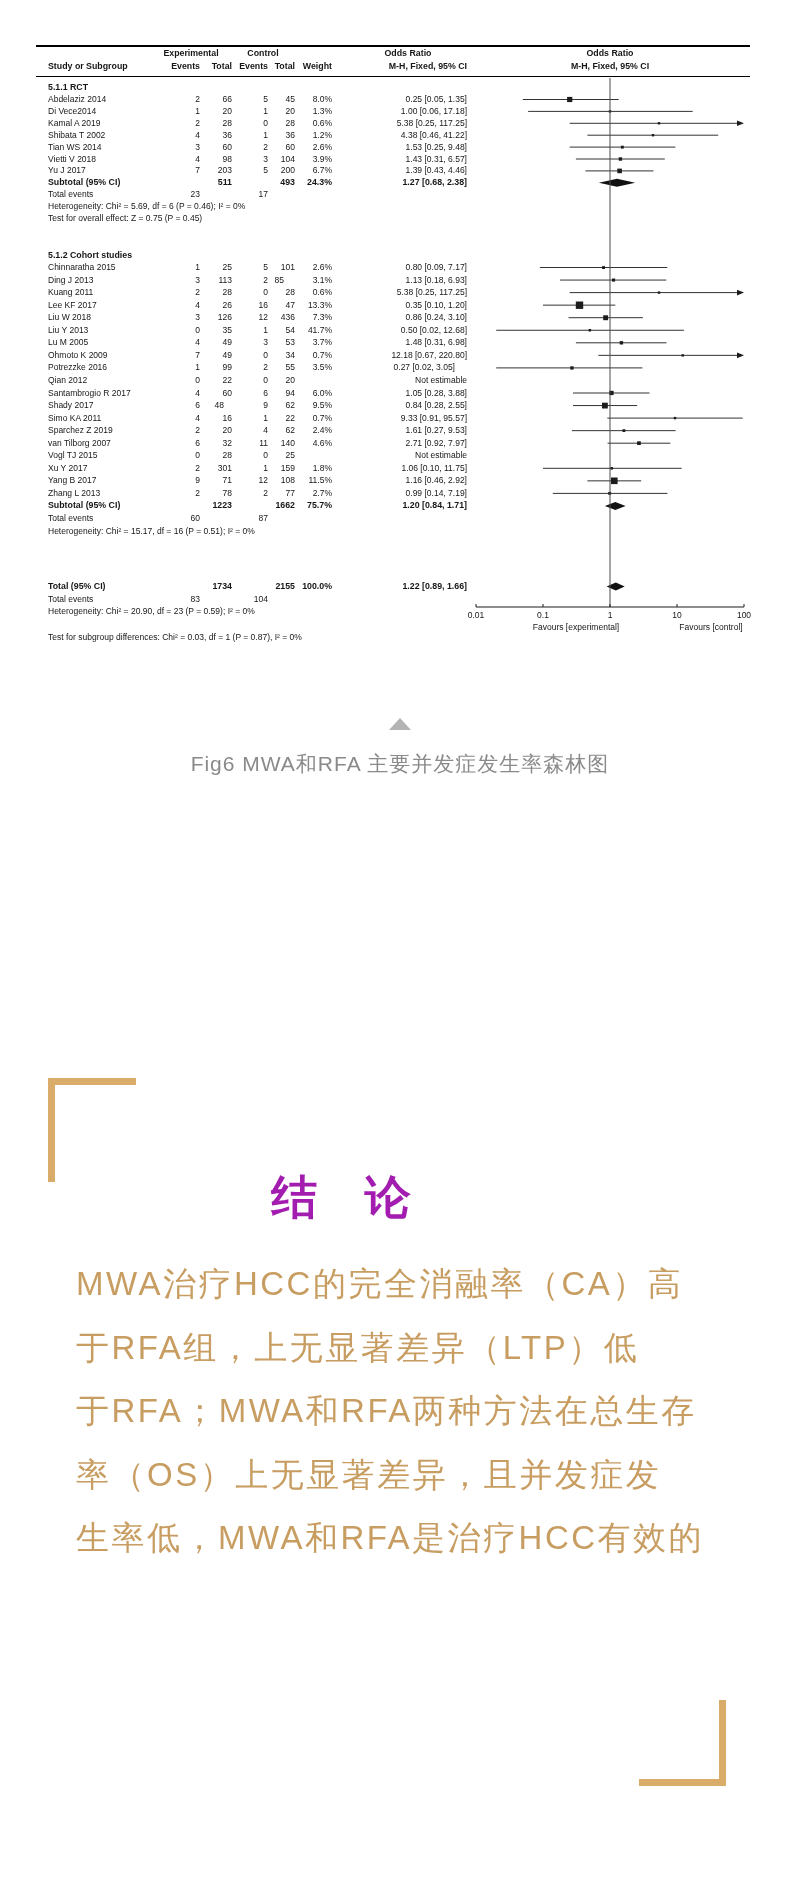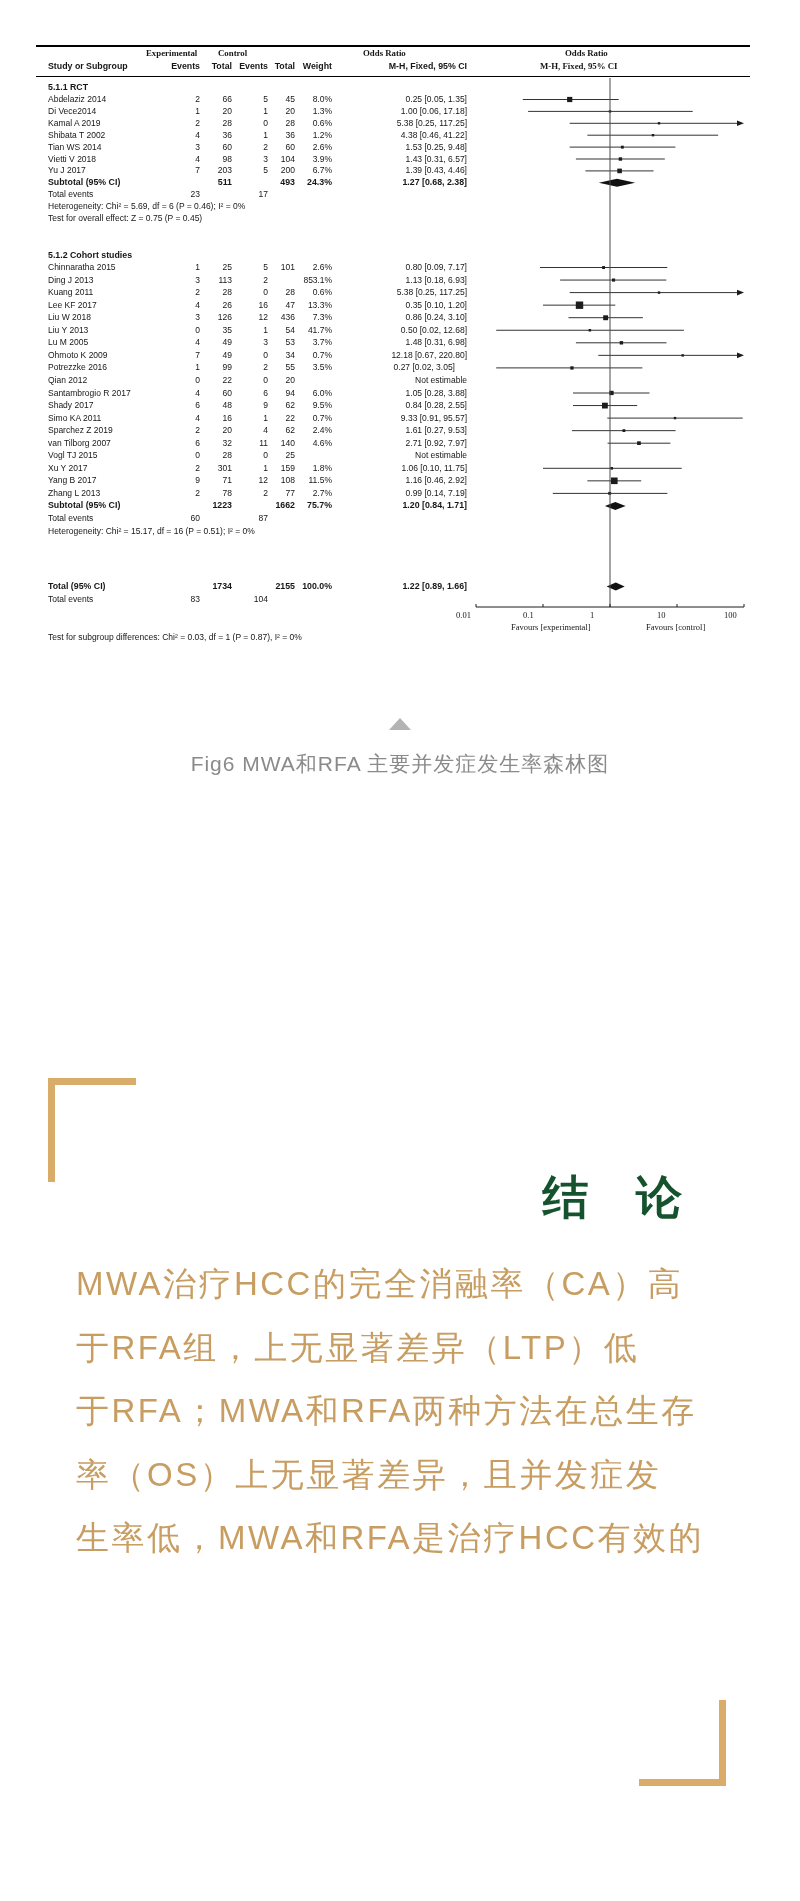--- a/index.html
+++ b/index.html
@@ -5,43 +5,43 @@
   html,body{margin:0;padding:0;background:#fff;}
   .page{position:relative;width:800px;height:1901px;background:#ffffff;overflow:hidden;
         font-family:"Liberation Sans",sans-serif;}
 
   
   .forest{position:absolute;left:36px;top:45px;width:714px;height:600px;}
   .fsvg{position:absolute;left:0;top:0;}
   .frow{position:absolute;left:0;width:714px;height:11px;}
   .fc{position:absolute;top:0;font:8.5px/11px "Liberation Sans",sans-serif;color:#161616;white-space:nowrap;}
   .fc.rt{text-align:right;}
-  .fc.ctr{text-align:left;font-family:Liberation Serif, serif;}
+  .fc.ctr{text-align:center;}
   .fc.b{font-weight:bold;font-size:8.8px;}
   .frule{position:absolute;left:0;width:714px;background:#000;}
   .sq{fill:#1c1c1c;}
   .cil{stroke:#1c1c1c;stroke-width:0.9;}
   .dia{fill:#111;}
   .axl{stroke:#1c1c1c;stroke-width:1;}
   .cln{stroke:#4a4a4a;stroke-width:1;}
 
   
   .triangle-wrap{position:absolute;left:0;top:718px;width:800px;display:flex;justify-content:center;}
   .triangle{width:0;height:0;border-left:11px solid transparent;border-right:11px solid transparent;
             border-bottom:12px solid #b3b3b3;}
   .caption{position:absolute;left:0;top:747px;width:800px;text-align:center;
            font-size:21px;line-height:33px;color:#8a8a8a;letter-spacing:1px;}
 
   
   .bracket-tl{position:absolute;left:48px;top:1078px;width:88px;height:104px;}
   .bracket-tl .h{position:absolute;left:0;top:0;width:88px;height:7px;background:#d9ad69;}
   .bracket-tl .v{position:absolute;left:0;top:0;width:7px;height:104px;background:#d9ad69;}
-  .conc-title{position:absolute;left:0;top:1168px;width:700px;margin:0;text-align:right;
+  .conc-title{position:absolute;left:0;top:1168px;width:700px;margin:0;text-align:center;
               font-family:"Liberation Serif",serif;font-weight:bold;font-size:46px;line-height:60px;
-              color:#14532d;letter-spacing:18px;}
+              color:#a21caf;letter-spacing:18px;}
   .conc-body{position:absolute;left:76px;top:1252px;width:600px;}
   .conc-line{font-size:33px;line-height:63.5px;color:#c89d61;letter-spacing:2.5px;white-space:nowrap;}
   .bracket-br{position:absolute;left:639px;top:1700px;width:87px;height:86px;}
   .bracket-br .v{position:absolute;right:0;top:0;width:7px;height:86px;background:#d9ad69;}
   .bracket-br .h{position:absolute;right:0;bottom:0;width:87px;height:7px;background:#d9ad69;}
 </style>
 </head>
 <body>
 
 <div class="page">
@@ -222,21 +222,21 @@
         <div class="fc rt" style="left:188px;width:44px">5</div>
         <div class="fc rt" style="left:215px;width:44px">101</div>
         <div class="fc rt" style="left:252px;width:44px">2.6%</div>
         <div class="fc rt" style="left:321px;width:110px">0.80 [0.09, 7.17]</div>
       </div>
       <div class="frow" style="top:229.55px">
         <div class="fc " style="left:12px;width:300px">Ding J 2013</div>
         <div class="fc rt" style="left:118px;width:46px">3</div>
         <div class="fc rt" style="left:152px;width:44px">113</div>
         <div class="fc rt" style="left:188px;width:44px">2</div>
-        <div class="fc rt" style="left:233px;width:44px">85</div>
+        <div class="fc rt" style="left:204px;width:44px">85</div>
         <div class="fc rt" style="left:252px;width:44px">3.1%</div>
         <div class="fc rt" style="left:321px;width:110px">1.13 [0.18, 6.93]</div>
       </div>
       <div class="frow" style="top:242.1px">
         <div class="fc " style="left:12px;width:300px">Kuang 2011</div>
         <div class="fc rt" style="left:118px;width:46px">2</div>
         <div class="fc rt" style="left:152px;width:44px">28</div>
         <div class="fc rt" style="left:188px;width:44px">0</div>
         <div class="fc rt" style="left:215px;width:44px">28</div>
         <div class="fc rt" style="left:252px;width:44px">0.6%</div>
@@ -310,21 +310,21 @@
         <div class="fc rt" style="left:118px;width:46px">4</div>
         <div class="fc rt" style="left:152px;width:44px">60</div>
         <div class="fc rt" style="left:188px;width:44px">6</div>
         <div class="fc rt" style="left:215px;width:44px">94</div>
         <div class="fc rt" style="left:252px;width:44px">6.0%</div>
         <div class="fc rt" style="left:321px;width:110px">1.05 [0.28, 3.88]</div>
       </div>
       <div class="frow" style="top:355.05px">
         <div class="fc " style="left:12px;width:300px">Shady 2017</div>
         <div class="fc rt" style="left:118px;width:46px">6</div>
-        <div class="fc rt" style="left:152px;width:44px">48</div>
+        <div class="fc rt" style="left:144px;width:44px">48</div>
         <div class="fc rt" style="left:188px;width:44px">9</div>
         <div class="fc rt" style="left:215px;width:44px">62</div>
         <div class="fc rt" style="left:252px;width:44px">9.5%</div>
         <div class="fc rt" style="left:321px;width:110px">0.84 [0.28, 2.55]</div>
       </div>
       <div class="frow" style="top:367.6px">
         <div class="fc " style="left:12px;width:300px">Simo KA 2011</div>
         <div class="fc rt" style="left:118px;width:46px">4</div>
         <div class="fc rt" style="left:152px;width:44px">16</div>
         <div class="fc rt" style="left:188px;width:44px">1</div>
@@ -405,20 +405,23 @@
         <div class="fc b" style="left:12px;width:300px">Total (95% CI)</div>
         <div class="fc rt b" style="left:152px;width:44px">1734</div>
         <div class="fc rt b" style="left:215px;width:44px">2155</div>
         <div class="fc rt b" style="left:252px;width:44px">100.0%</div>
         <div class="fc rt b" style="left:321px;width:110px">1.22 [0.89, 1.66]</div>
       </div>
       <div class="frow" style="top:548.7px">
         <div class="fc " style="left:12px;width:300px">Total events</div>
         <div class="fc rt" style="left:118px;width:46px">83</div>
         <div class="fc rt" style="left:188px;width:44px">104</div>
+      </div>
+      <div class="frow" style="top:561.4px">
+        <div class="fc " style="left:12px;width:430px">Heterogeneity: Chi² = 20.90, df = 23 (P = 0.59); I² = 0%</div>
       </div>
       <div class="frow" style="top:586.8px">
         <div class="fc " style="left:12px;width:430px">Test for subgroup differences: Chi² = 0.03, df = 1 (P = 0.87), I² = 0%</div>
       </div>
       <div class="fc ctr" style="left:420.0px;top:565px;width:40px">0.01</div>
       <div class="fc ctr" style="left:487.0px;top:565px;width:40px">0.1</div>
       <div class="fc ctr" style="left:554.0px;top:565px;width:40px">1</div>
       <div class="fc ctr" style="left:621.0px;top:565px;width:40px">10</div>
       <div class="fc ctr" style="left:688.0px;top:565px;width:40px">100</div>
       <div class="fc ctr" style="left:475px;top:577px;width:130px">Favours [experimental]</div>

